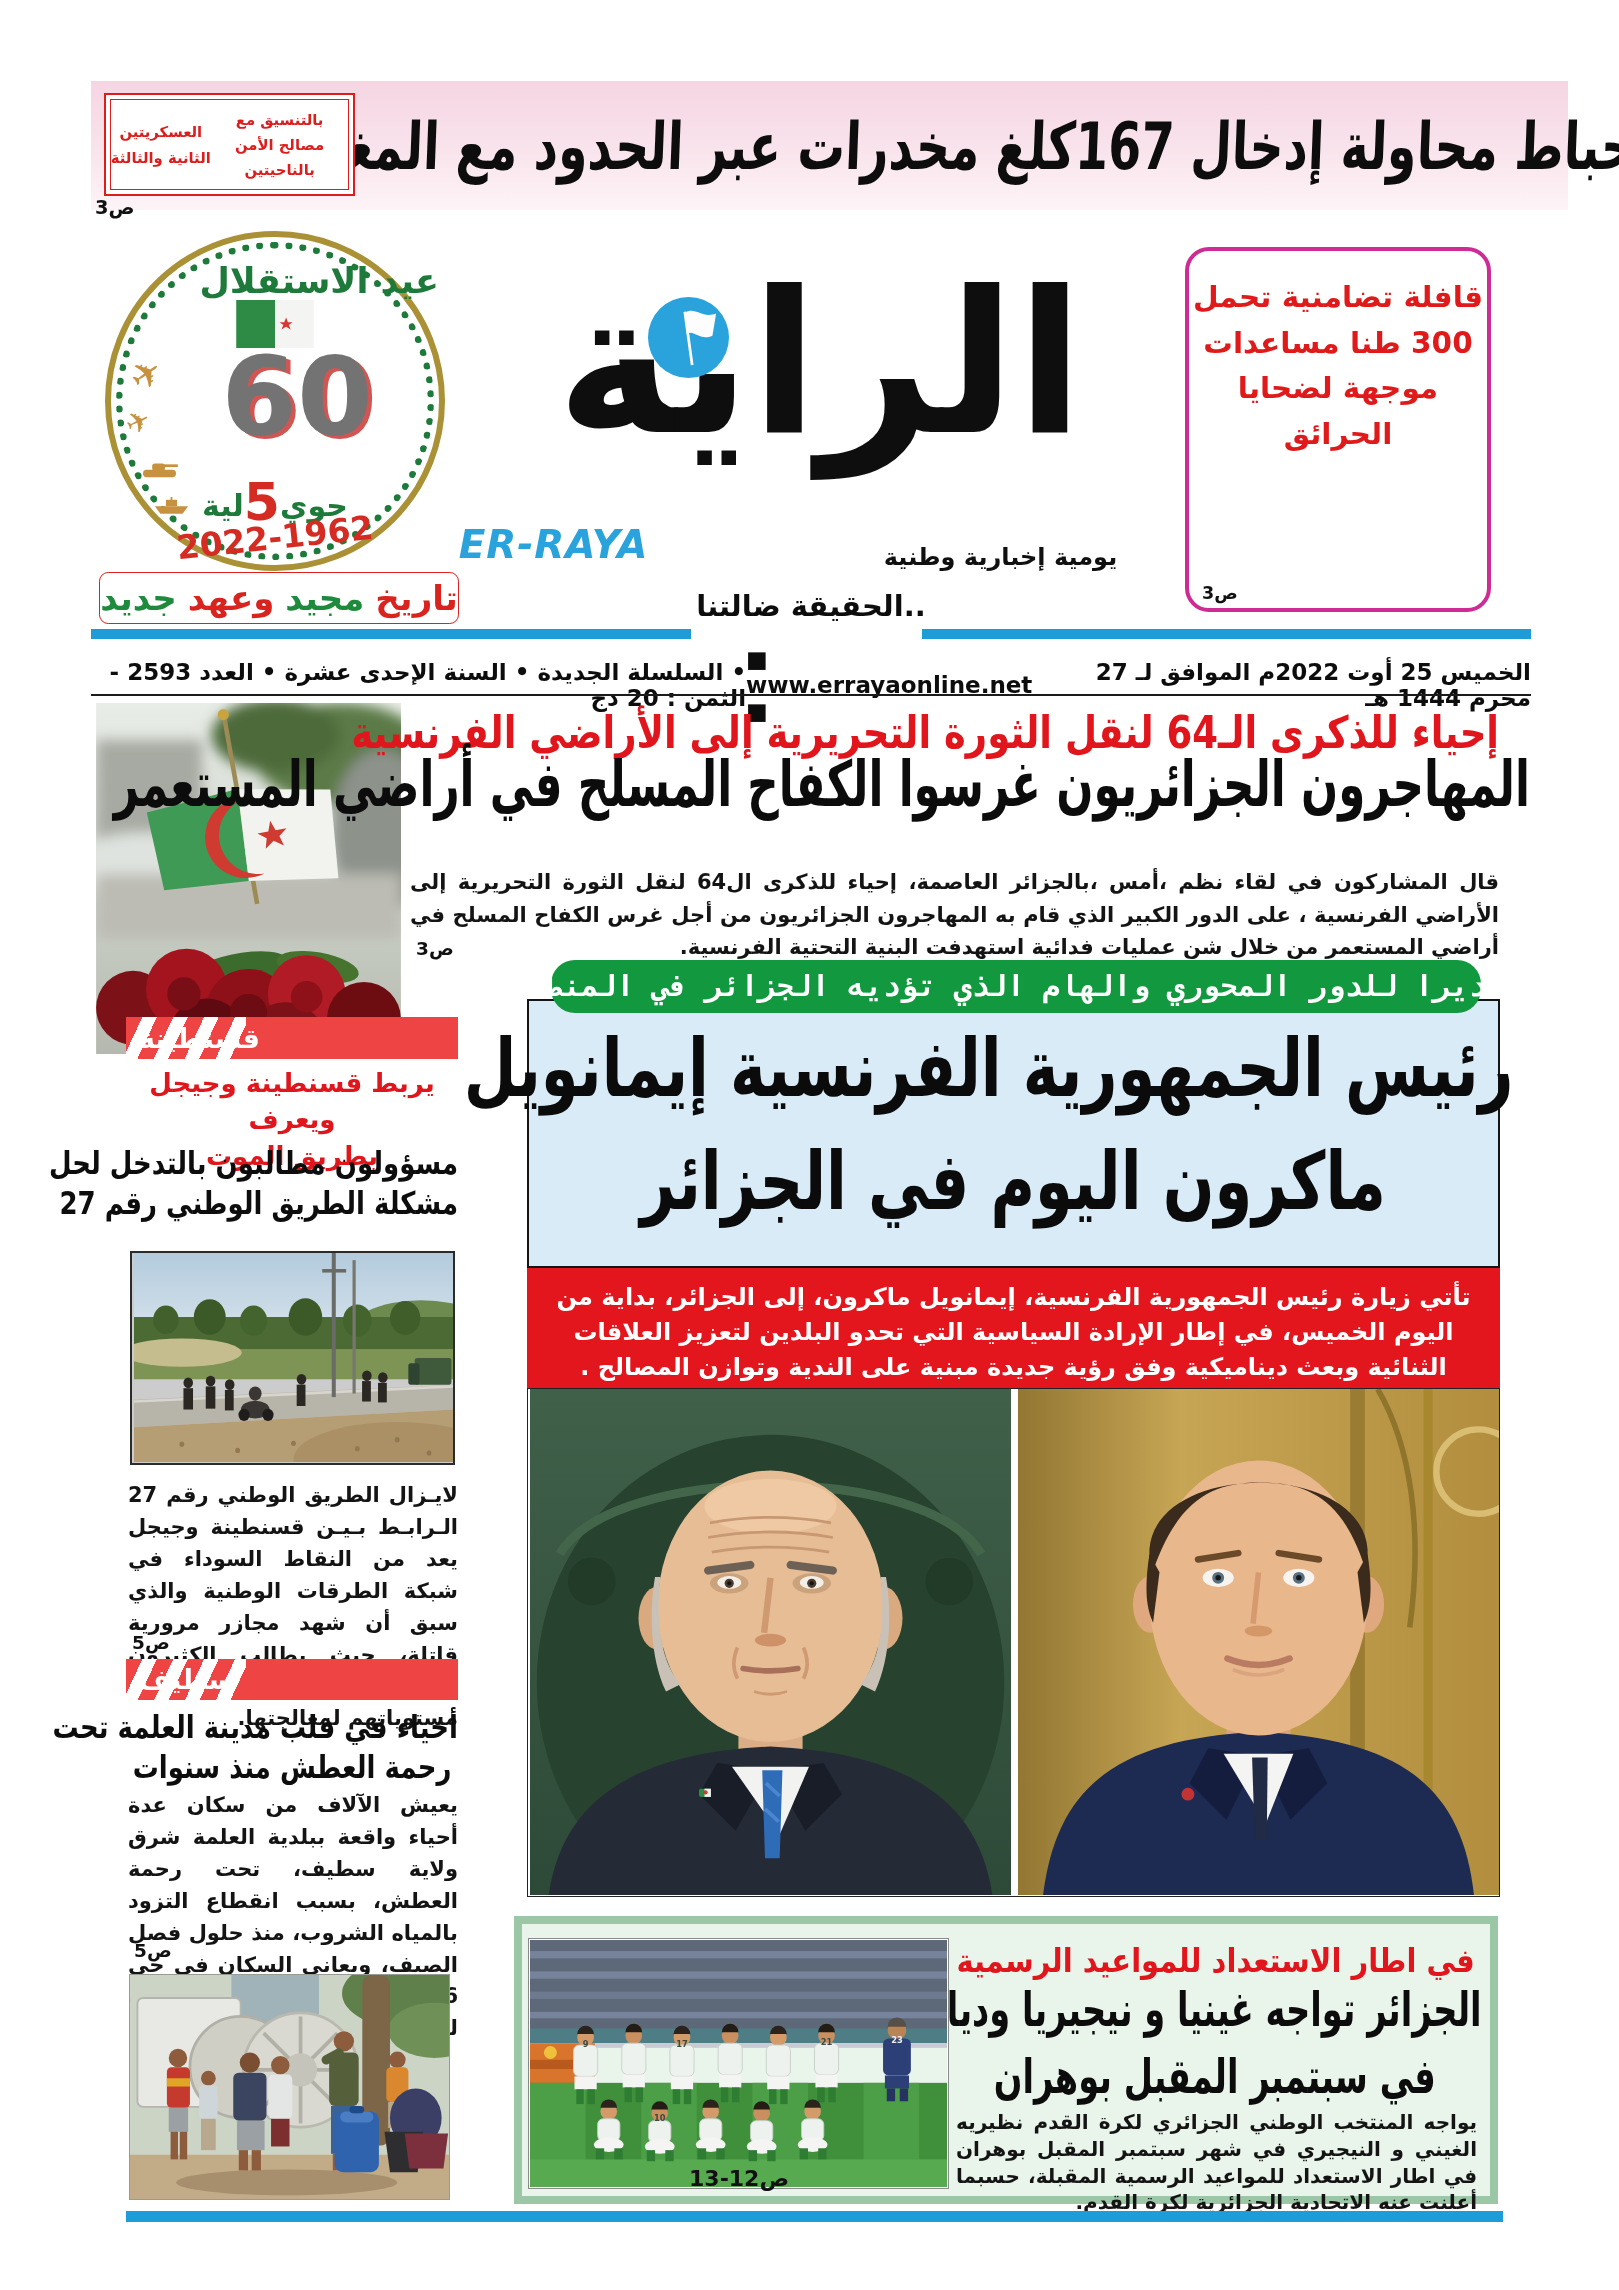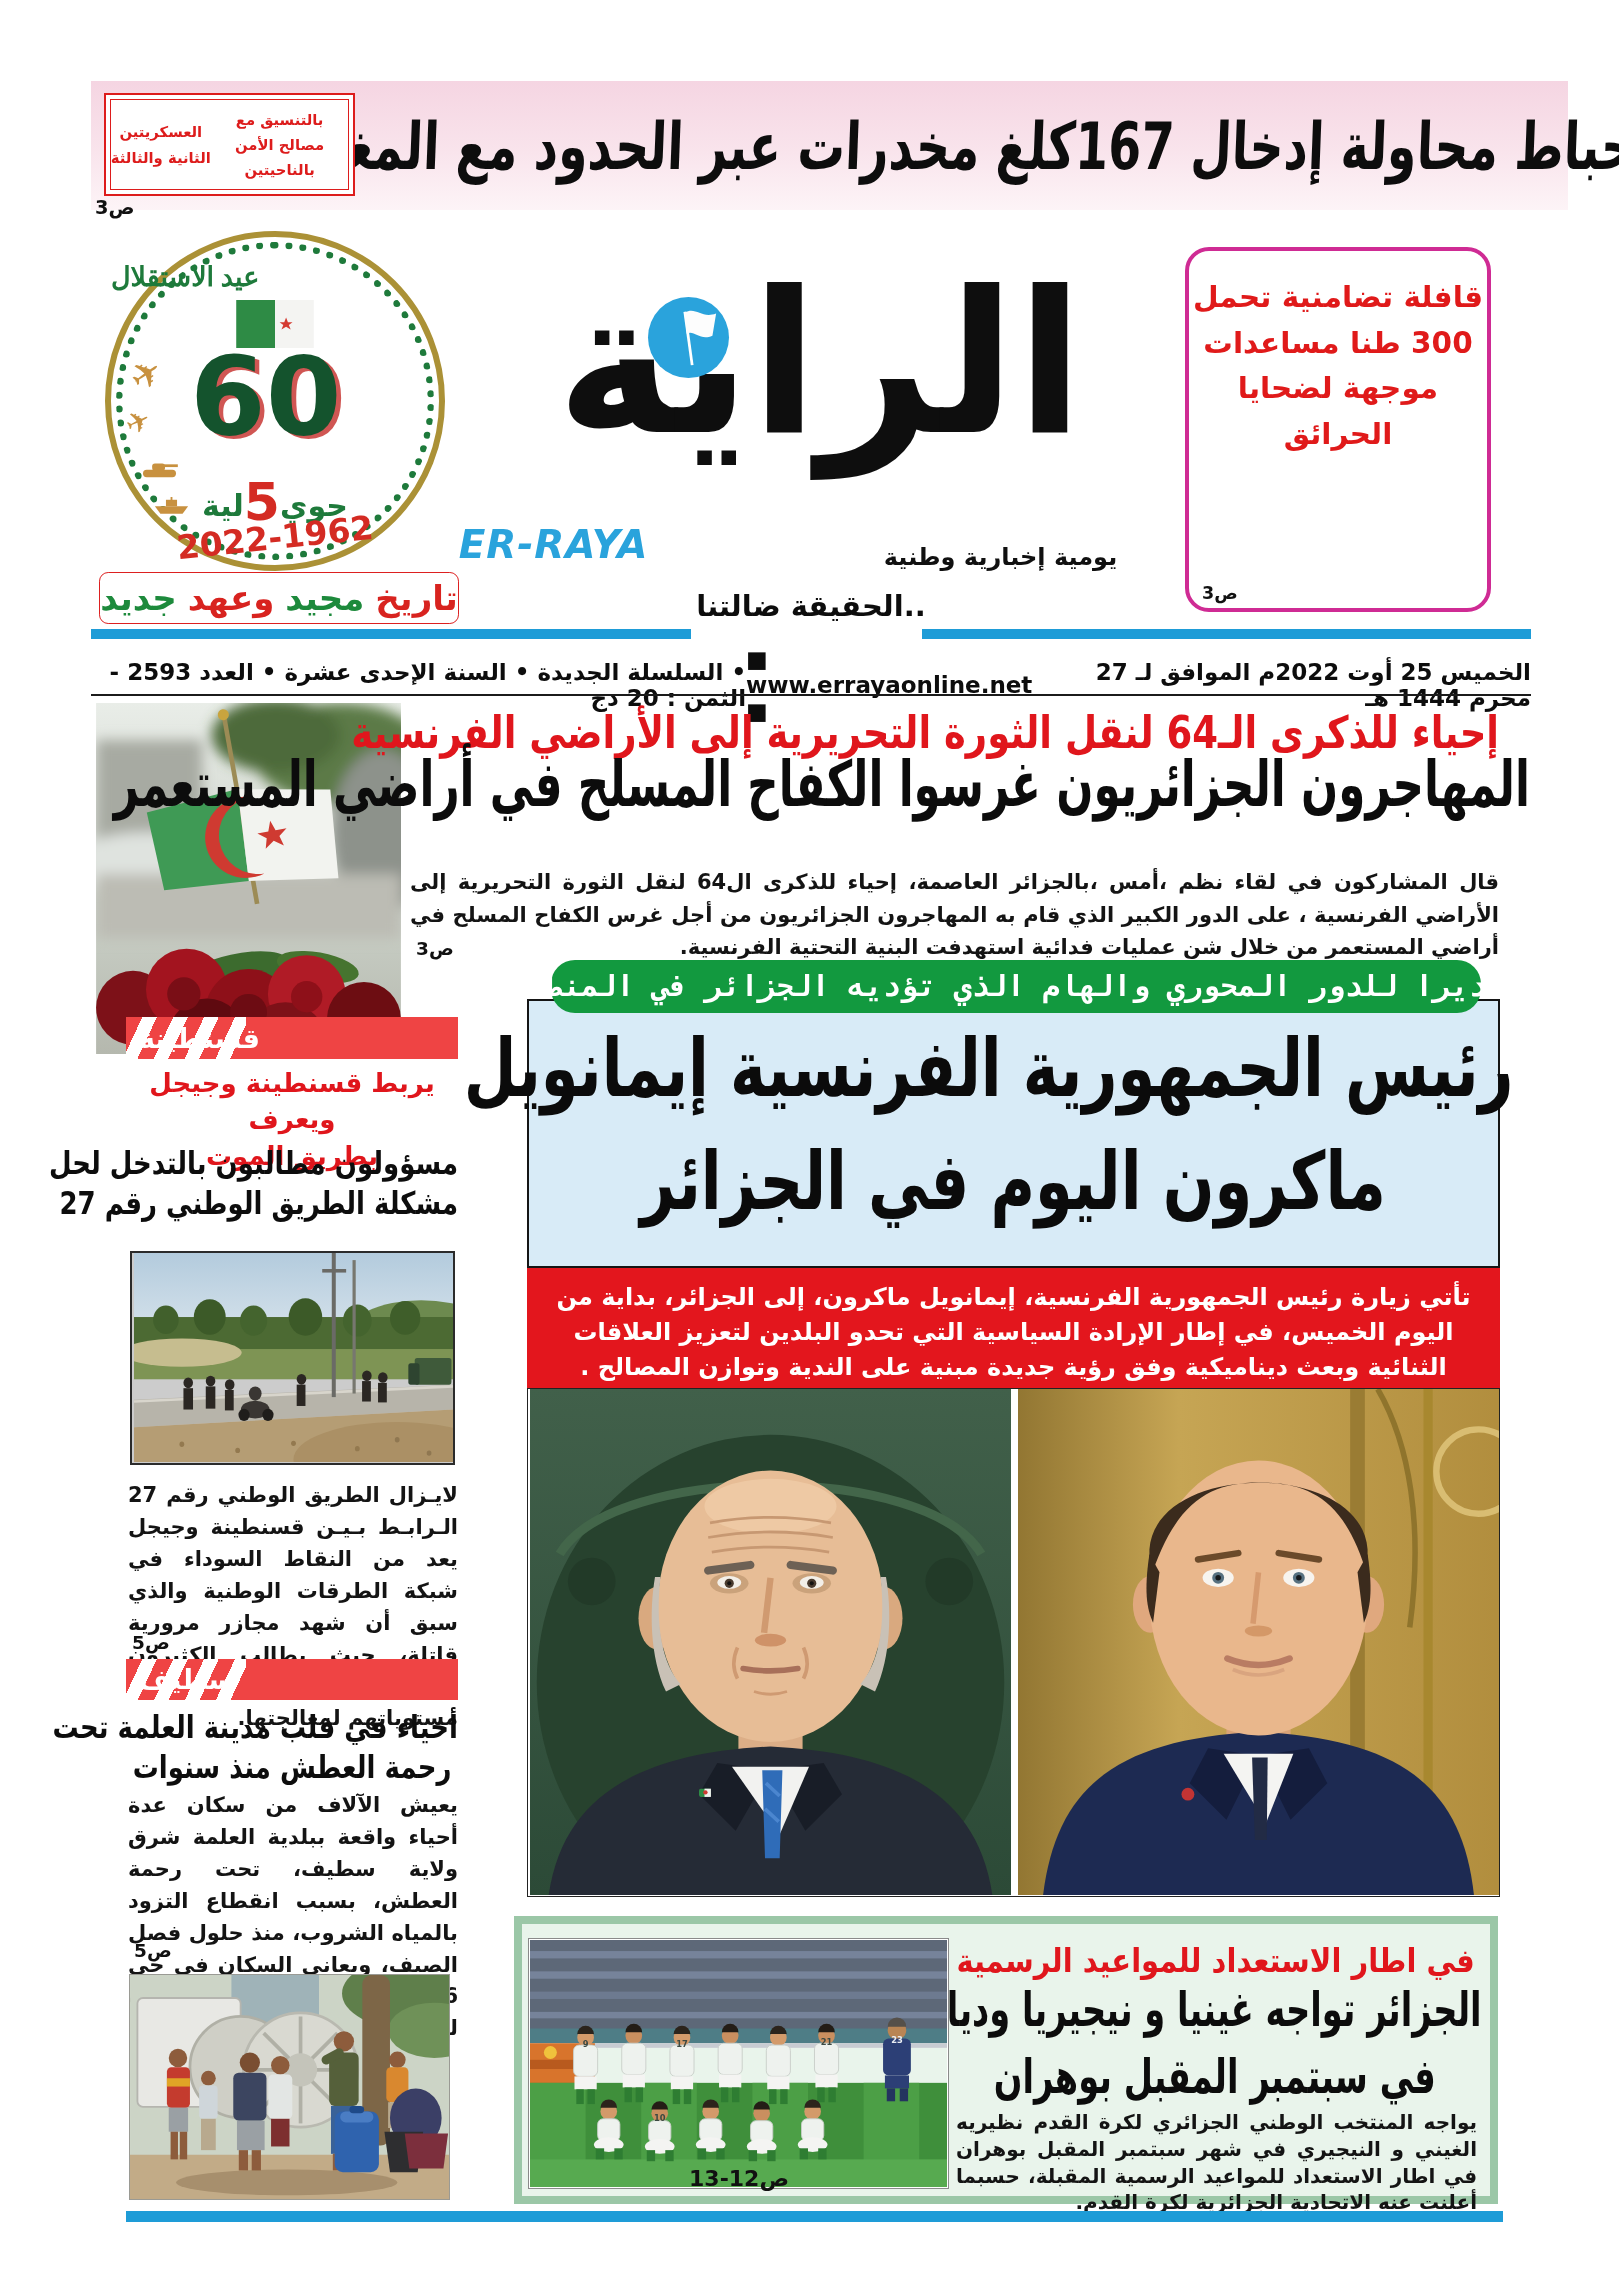--- a/index.html
+++ b/index.html
@@ -16,23 +16,23 @@
   .side-note{position:absolute;left:13px;top:12px;width:251px;height:103px;background:#fff;
     border:2.8px solid #dd1c1c;box-sizing:border-box;}
   .side-note-inner{position:absolute;inset:3.7px;border:1.8px solid #dd1c1c;display:flex;flex-direction:row;
     align-items:center;justify-content:center;color:#dd1c1c;font-weight:bold;font-size:14.8px;line-height:1.7;text-align:center;}
   .pref{font-weight:bold;color:#111;font-size:19.4px;}
 
   
   .emblem{left:106px;top:231px;width:340px;height:340px;border:6.5px solid #ab9136;border-radius:50%;
     background:#fff;box-sizing:border-box;}
   .emblem-ring{position:absolute;inset:4.6px;border:7.4px dotted #1e7a3b;border-radius:50%;}
-  .emblem-top{position:absolute;top:24px;width:100%;text-align:left;color:#1e7a3b;font-size:27px;font-weight:bold;font-family:Liberation Serif, serif;}
+  .emblem-top{position:absolute;top:24px;width:100%;text-align:right;color:#1e7a3b;font-size:35px;font-weight:bold;}
   .emblem-flag{position:absolute;top:63px;left:50%;margin-left:-39px;}
-  .emblem-num{position:absolute;top:103px;left:79px;right:35px;text-align:left;color:#14532d;
+  .emblem-num{position:absolute;top:103px;left:79px;right:35px;text-align:center;color:#737373;
     font-size:109px;font-weight:bold;line-height:1.05;text-shadow:4.6px 2.8px 0 rgba(196,44,40,.8);}
   .emblem-month{position:absolute;top:231px;width:100%;text-align:center;color:#1e7a3b;font-weight:bold;}
   .emblem-month .mtxt{font-size:30px;}
   .emblem-month .mnum{font-size:52px;color:#d42b23;position:relative;top:3.7px;}
   .emblem-years{position:absolute;top:281px;width:100%;text-align:center;color:#d42b23;font-size:33px;
     font-weight:bold;transform:rotate(-6deg);direction:ltr;}
   .emblem-glyph{position:absolute;color:#c8913f;}
   .emblem-caption{left:100px;top:572px;width:360px;height:52px;border:1.8px solid #dd2020;border-radius:9.2px;
     display:flex;align-items:center;justify-content:center;gap:11px;font-size:34px;font-weight:bold;background:#fff;box-sizing:border-box;}
   .cap-red{color:#d8231f;} .cap-green{color:#1d8a3c;}

